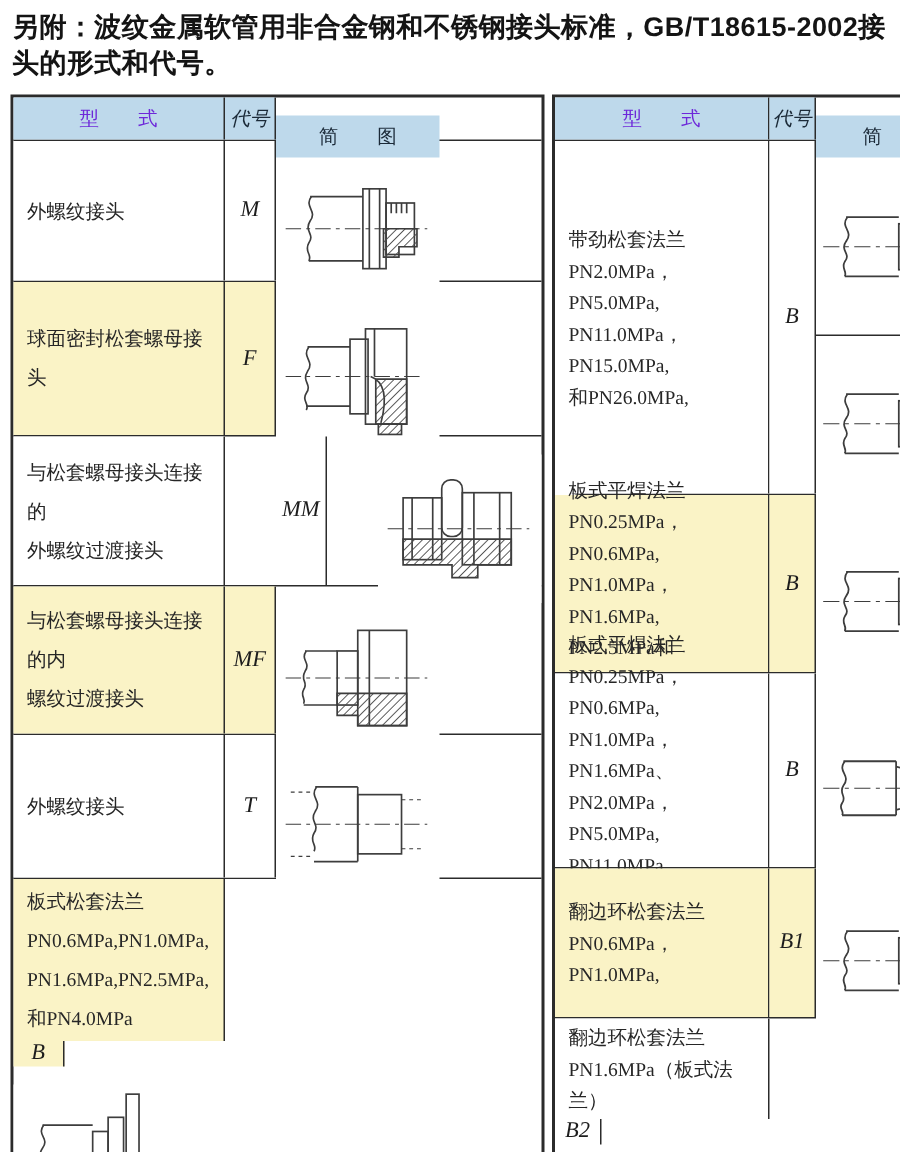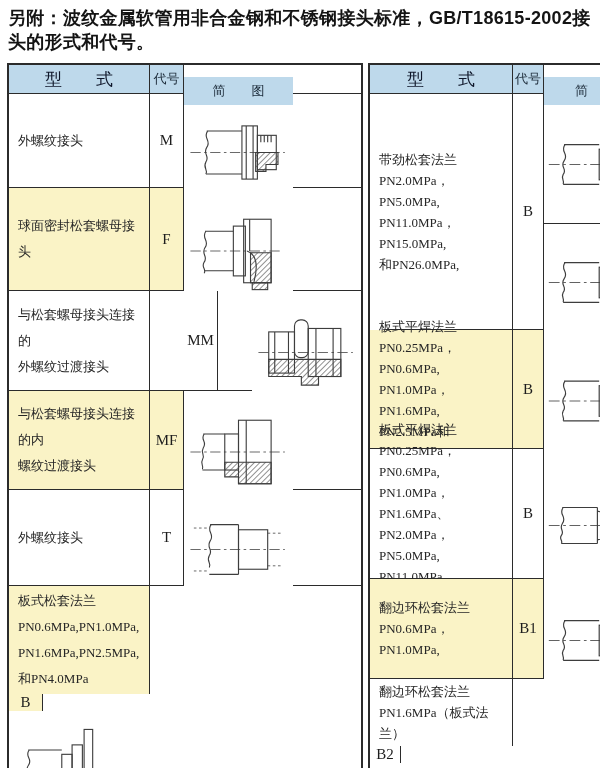--- a/index.html
+++ b/index.html
@@ -28,29 +28,29 @@
   .t-left .c-type{width:141px;} .t-left .c-code{width:34px;} .t-left .c-diag{width:109px;}
   .t-right .c-type{width:143px;} .t-right .c-code{width:31px;} .t-right .c-diag{width:114px;}
   
   .h-hdr{height:29px;}
   .lh1{height:94px;} .lh2{height:103px;} .lh3{height:100px;gap:34px;}
   .lh4{height:99px;}  .lh5{height:96px;}  .lh6{height:200px;}
   .rh1{height:236px;border-radius:17px;} .rh2{height:119px;} .rh3{height:130px;}
   .rh4{height:100px;} .rh5{height:115px;}
   
   .hdr .c{background:var(--hdrbg);display:flex;align-items:center;justify-content:center;
-    font-size:17px;color:#0f172a;}
+    font-size:13px;color:#6d28d9;}
   
   .c-type{display:flex;flex-direction:column;justify-content:center;
     padding:2px 4px 2px 9px;font-size:13px;}
   .t-left .c-type div{line-height:26px;}
   .t-right .c-type div{line-height:21px;}
   
   .c-code{display:flex;align-items:center;justify-content:center;
-    font-size:15px;color:#1d1d1d;}
+    font-size:15px;color:#1d1d1d;font-style:italic;}
   
   .trow.hl .c-type,.trow.hl .c-code{background:var(--hl);}
   
   .c-diag{padding:3px;display:flex;align-items:center;justify-content:center;margin-top:12px;}
   .c-diag svg{width:100%;height:100%;display:block;}
   .c-diag.split{flex-direction:column;padding:0;}
   .c-diag.split .sub{flex:1;width:100%;border-bottom:1px solid var(--border);
     display:flex;align-items:center;justify-content:center;padding:3px;}
   .c-diag.split .sub:last-child{border-bottom:none;}
   .c-diag.split .sub svg{width:100%;height:100%;}

